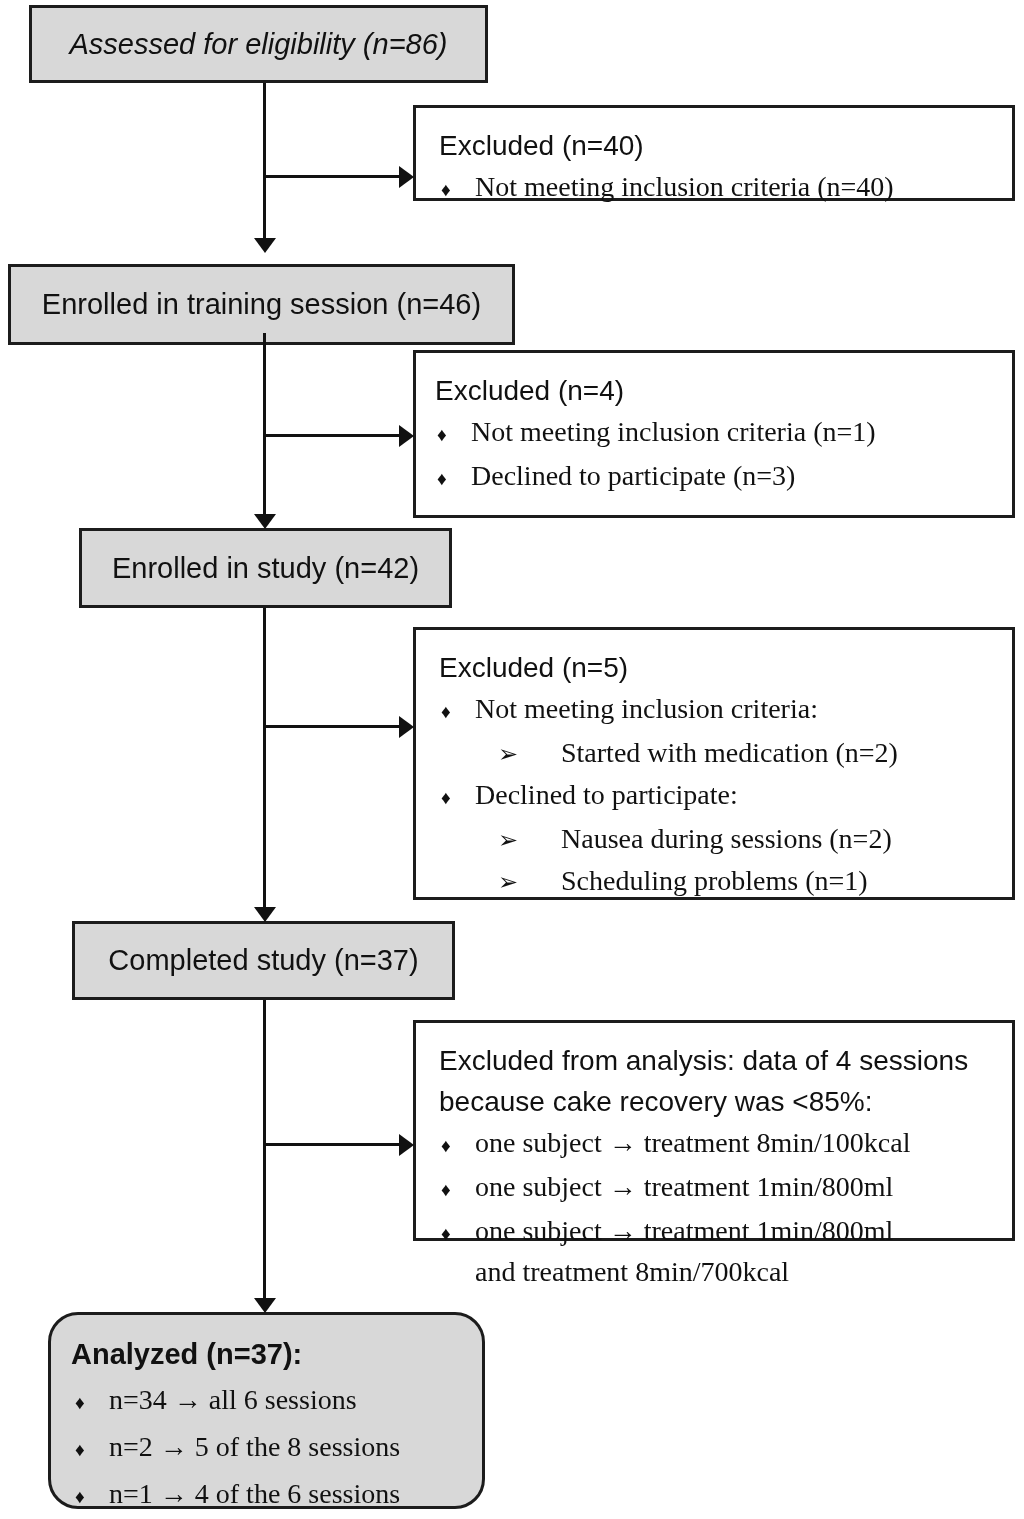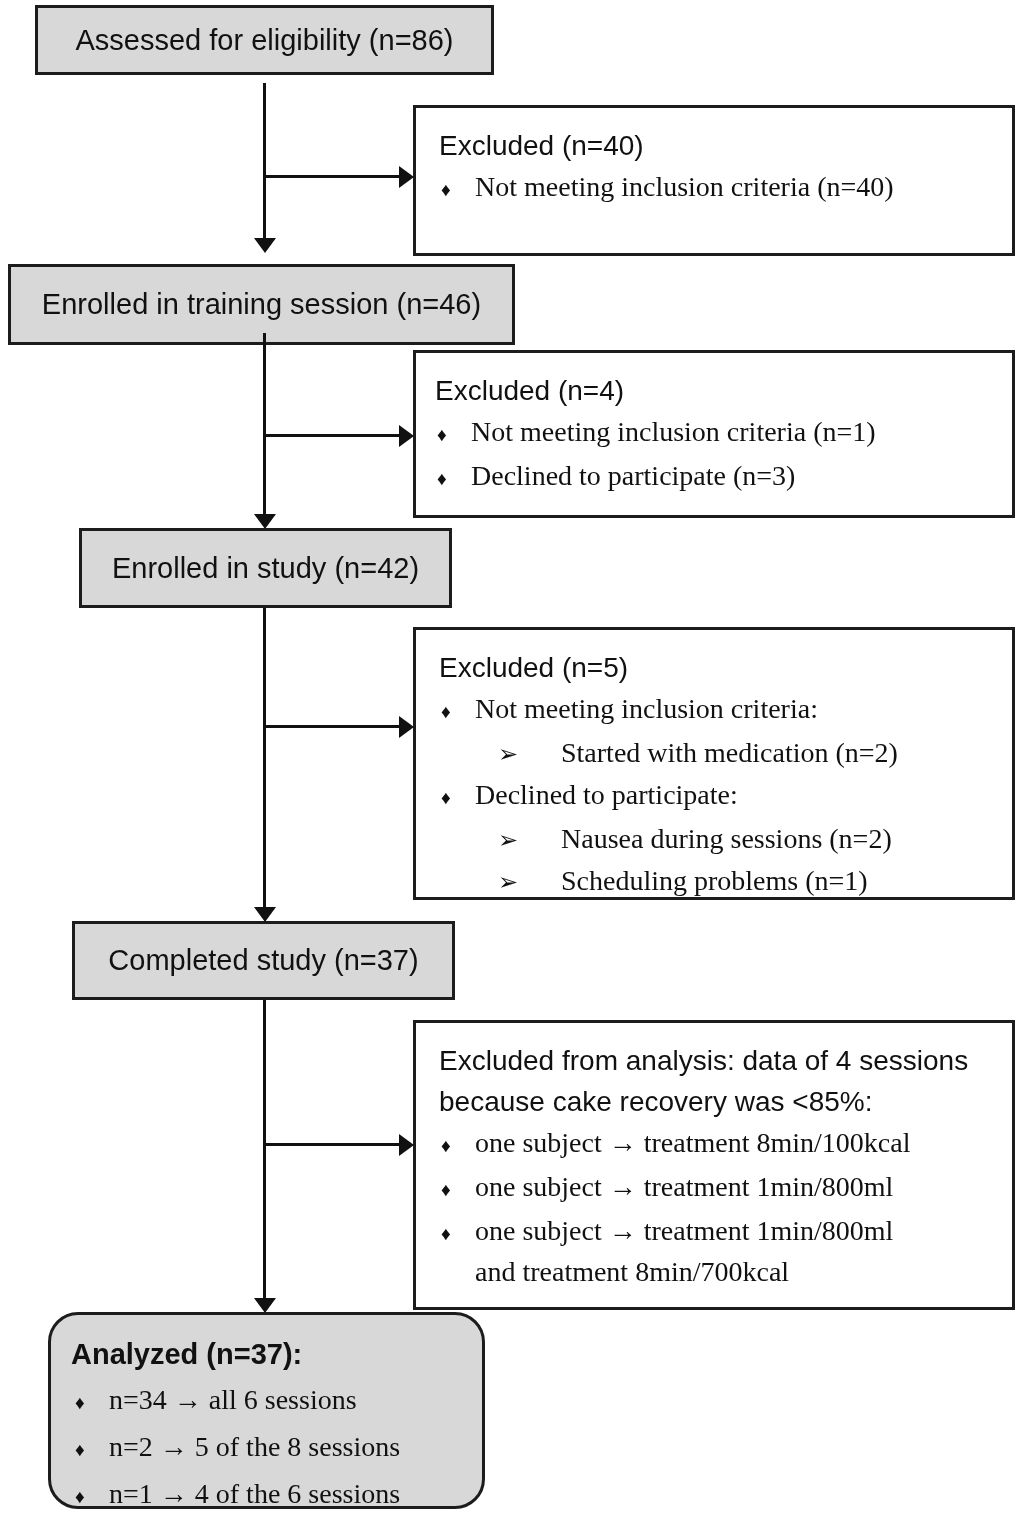--- a/index.html
+++ b/index.html
@@ -18,41 +18,41 @@
     position: absolute;
     box-sizing: border-box;
     background: #d8d8d8;
     border: 3px solid #1c1c1c;
     display: flex;
     align-items: center;
     justify-content: center;
     font-size: 29px;
     text-align: center;
   }
-  #box-assessed  { left: 35px;  top: 5px;    width: 459px; height: 70px; }
+  #box-assessed  { left: 29px;  top: 5px;    width: 459px; height: 78px; font-style: italic; }
   #box-training  { left: 8px;   top: 252px;  width: 507px; height: 81px; margin-top: 12px; }
   #box-study     { left: 79px;  top: 528px;  width: 373px; height: 80px; }
   #box-completed { left: 72px;  top: 921px;  width: 383px; height: 79px; }
 
   
   .sbox {
     position: absolute;
     box-sizing: border-box;
     left: 413px;
     width: 602px;
     background: #ffffff;
     border: 3px solid #1c1c1c;
     font-size: 28px;
     line-height: 41px;
     padding: 17px 14px 0 23px;
   }
-  #side-1 { top: 105px;  height: 151px; }
+  #side-1 { top: 105px;  height: 96px; }
   #side-2 { top: 350px;  height: 168px; padding-left: 19px; }
   #side-3 { top: 627px;  height: 273px; }
-  #side-4 { top: 1020px; height: 290px; }
+  #side-4 { top: 1020px; height: 221px; }
   .sbox .title { white-space: pre-line; }
 
   
   .row { display: flex; align-items: baseline; line-height: 41px; margin-left: 2px; }
   .row .b  { flex: 0 0 34px; font-size: 19px; }
   .row.l2  { margin-left: 59px; }
   .row.l2 .b { flex: 0 0 63px; font-size: 24px; }
   .row .t  { white-space: pre-line; font-family: Liberation Serif, serif; }
 
   

